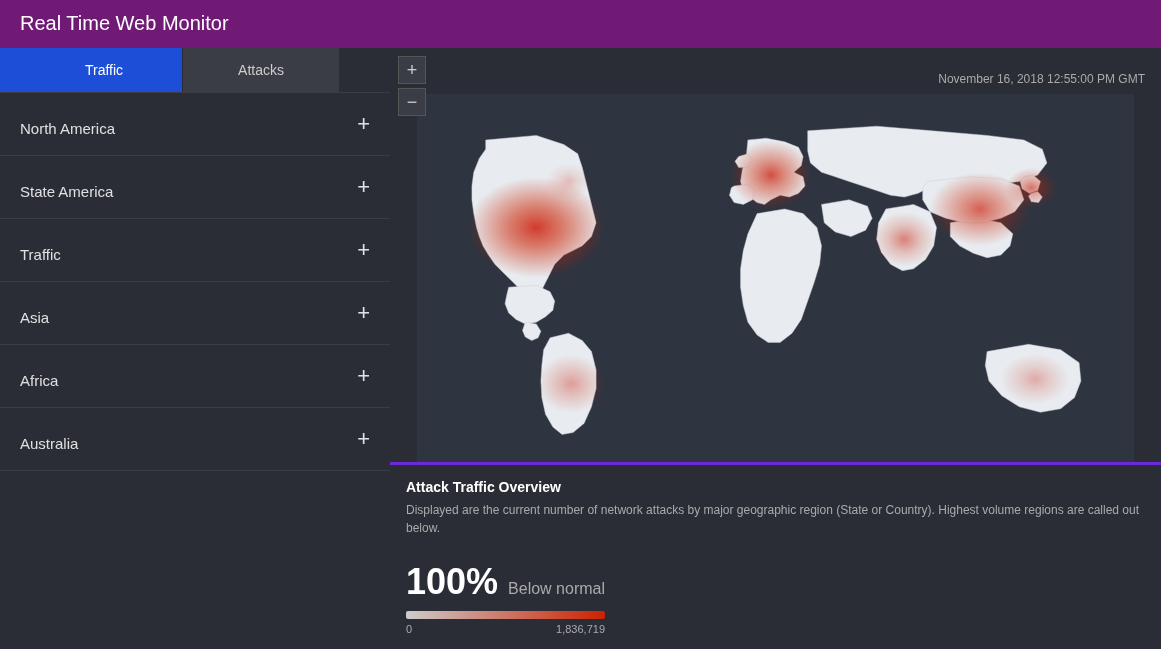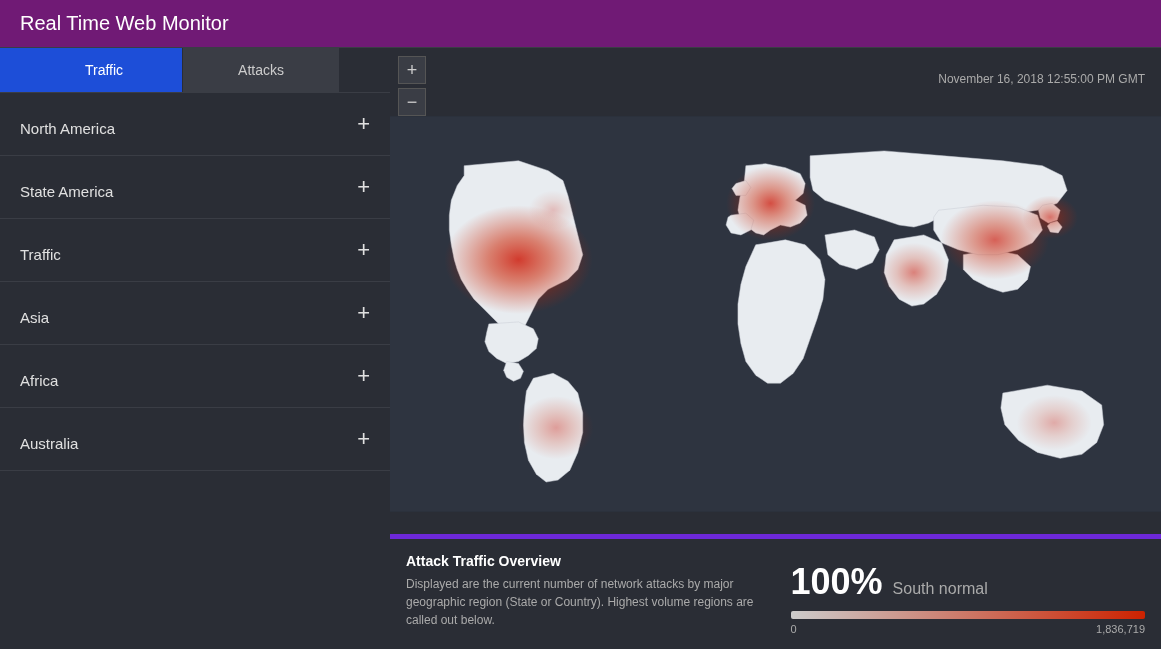--- a/index.html
+++ b/index.html
@@ -153,24 +153,25 @@
     }
 
     .world-map-svg {
       width: 100%;
       height: 100%;
     }
 
     .bottom-panel {
       background: #2a2d35;
       padding: 14px 16px;
-      border-top: 5px solid #6d28d9;
+      border-top: 3px solid #6d28d9;
       display: flex;
       align-items: flex-start;
-      gap: 30px;
+      gap: 16px;
+      flex-direction: column;
     }
 
     .overview-text {
       flex: 1;
     }
 
     .overview-title {
       font-size: 14px;
       font-weight: bold;
       color: #ffffff;
@@ -407,21 +408,21 @@
       </div>
 
       <div class="bottom-panel">
         <div class="overview-text">
           <div class="overview-title">Attack Traffic Overview</div>
           <div class="overview-desc">Displayed are the current number of network attacks by major geographic region (State or Country). Highest volume regions are called out below.</div>
         </div>
         <div class="stats-area">
           <div class="stats-top">
             <span class="stats-percent">100%</span>
-            <span class="stats-label">South normal</span>
+            <span class="stats-label">Below normal</span>
           </div>
           <div class="progress-bar-container">
             <div class="progress-bar-fill"></div>
           </div>
           <div class="stats-range">
             <span>0</span>
             <span>1,836,719</span>
           </div>
         </div>
       </div>

